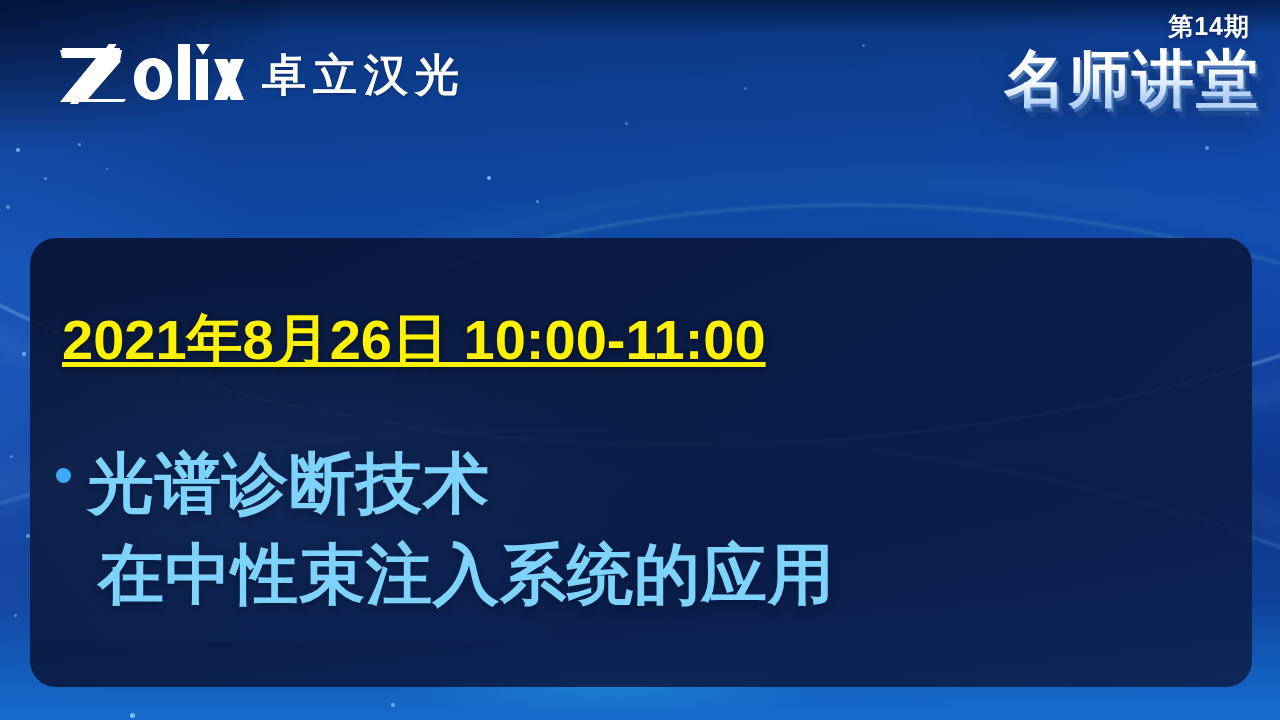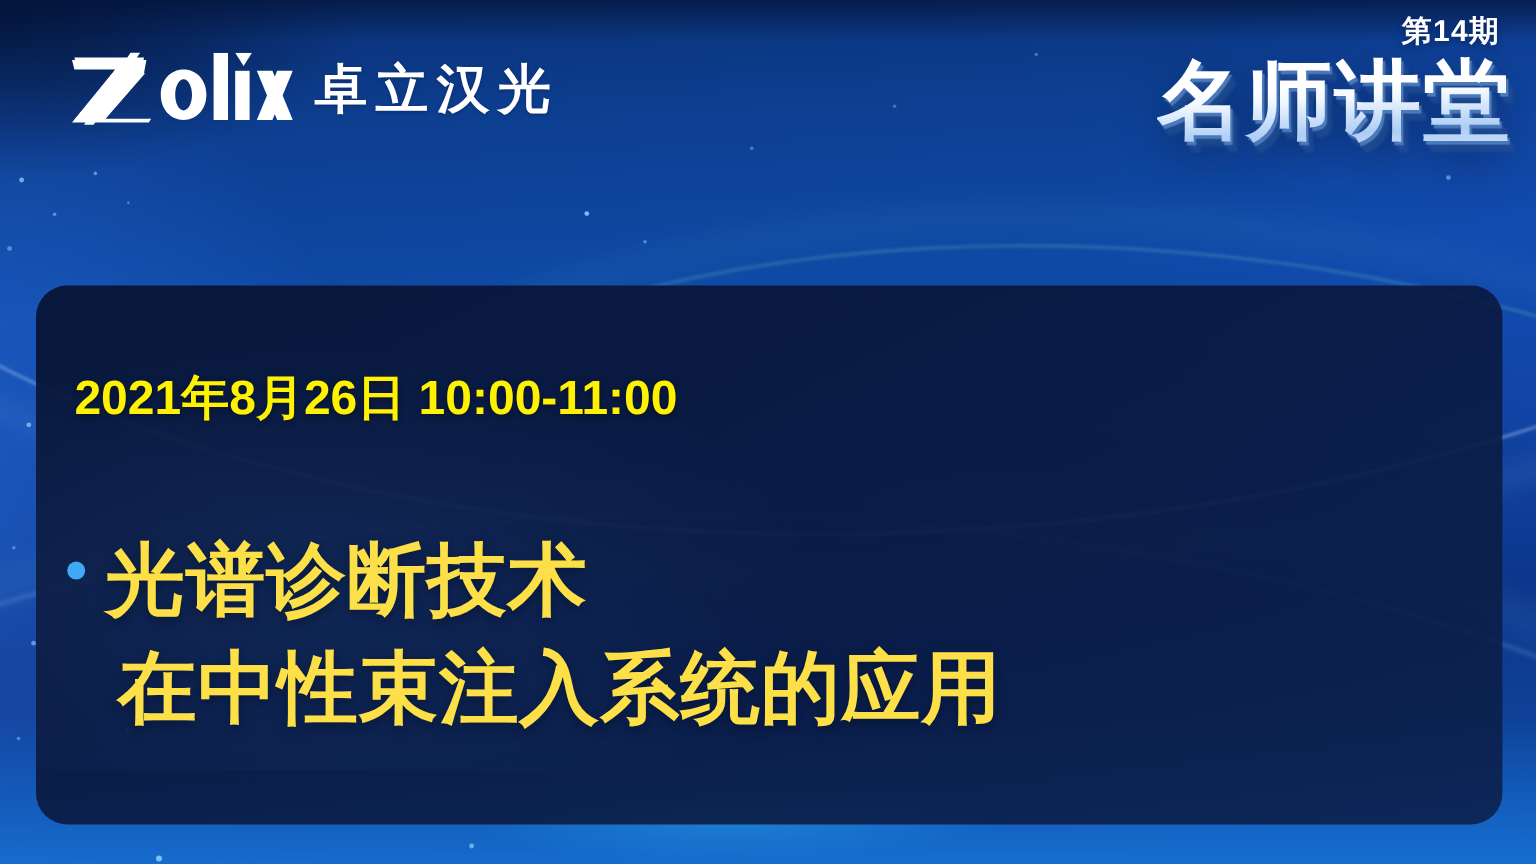--- a/index.html
+++ b/index.html
@@ -175,21 +175,21 @@
     letter-spacing: 1px;
     line-height: 1;
     z-index: 7;
     text-shadow: 0 2px 5px rgba(2,18,52,0.55);
   }
 
   .brand-title {
     position: absolute;
     right: 20px;
     top: 46px;
-    font-size: 72px;
+    font-size: 62px;
     font-weight: 700;
     letter-spacing: 2px;
     line-height: 1.06;
     white-space: nowrap;
     z-index: 6;
     background: linear-gradient(177deg,
         #ffffff 0%, #ffffff 34%, #f2f8ff 48%,
         #cfe2fb 64%, #aecdf4 80%, #c9def9 100%);
     -webkit-background-clip: text;
     background-clip: text;
@@ -224,28 +224,29 @@
     top: -60%;
     width: 130%;
     height: 150%;
     background: radial-gradient(ellipse 620px 300px at 22% 78%, rgba(60,130,210,0.13) 0%, rgba(60,130,210,0) 70%);
   }
 
   .date-line {
     position: absolute;
     left: 62px;
     top: 312px;
-    font-size: 40px;
+    font-size: 56px;
     font-weight: 700;
     color: #fff200;
     letter-spacing: 0px;
     line-height: 1;
     white-space: nowrap;
     z-index: 8;
     text-shadow: 0 2px 6px rgba(0,0,0,0.42);
+    text-decoration: underline;
   }
 
   .topic {
     position: absolute;
     left: 56px;
     top: 438px;
     width: 1120px;
     z-index: 8;
   }
   .topic-row {
@@ -260,21 +261,21 @@
     background: #3fa9f5;
     margin-top: 30px;
     margin-right: 17px;
   }
   .topic-lines {
     flex: 1 1 auto;
   }
   .topic-line {
     font-size: 66px;
     font-weight: 700;
-    color: #fde047;
+    color: #7dd3fc;
     letter-spacing: 1px;
     line-height: 1.38;
     white-space: nowrap;
     text-shadow: 0 3px 9px rgba(2,14,40,0.55);
   }
   .topic-line.indent {
     padding-left: 10px;
     font-family: Liberation Serif, serif;
   }
 </style>

